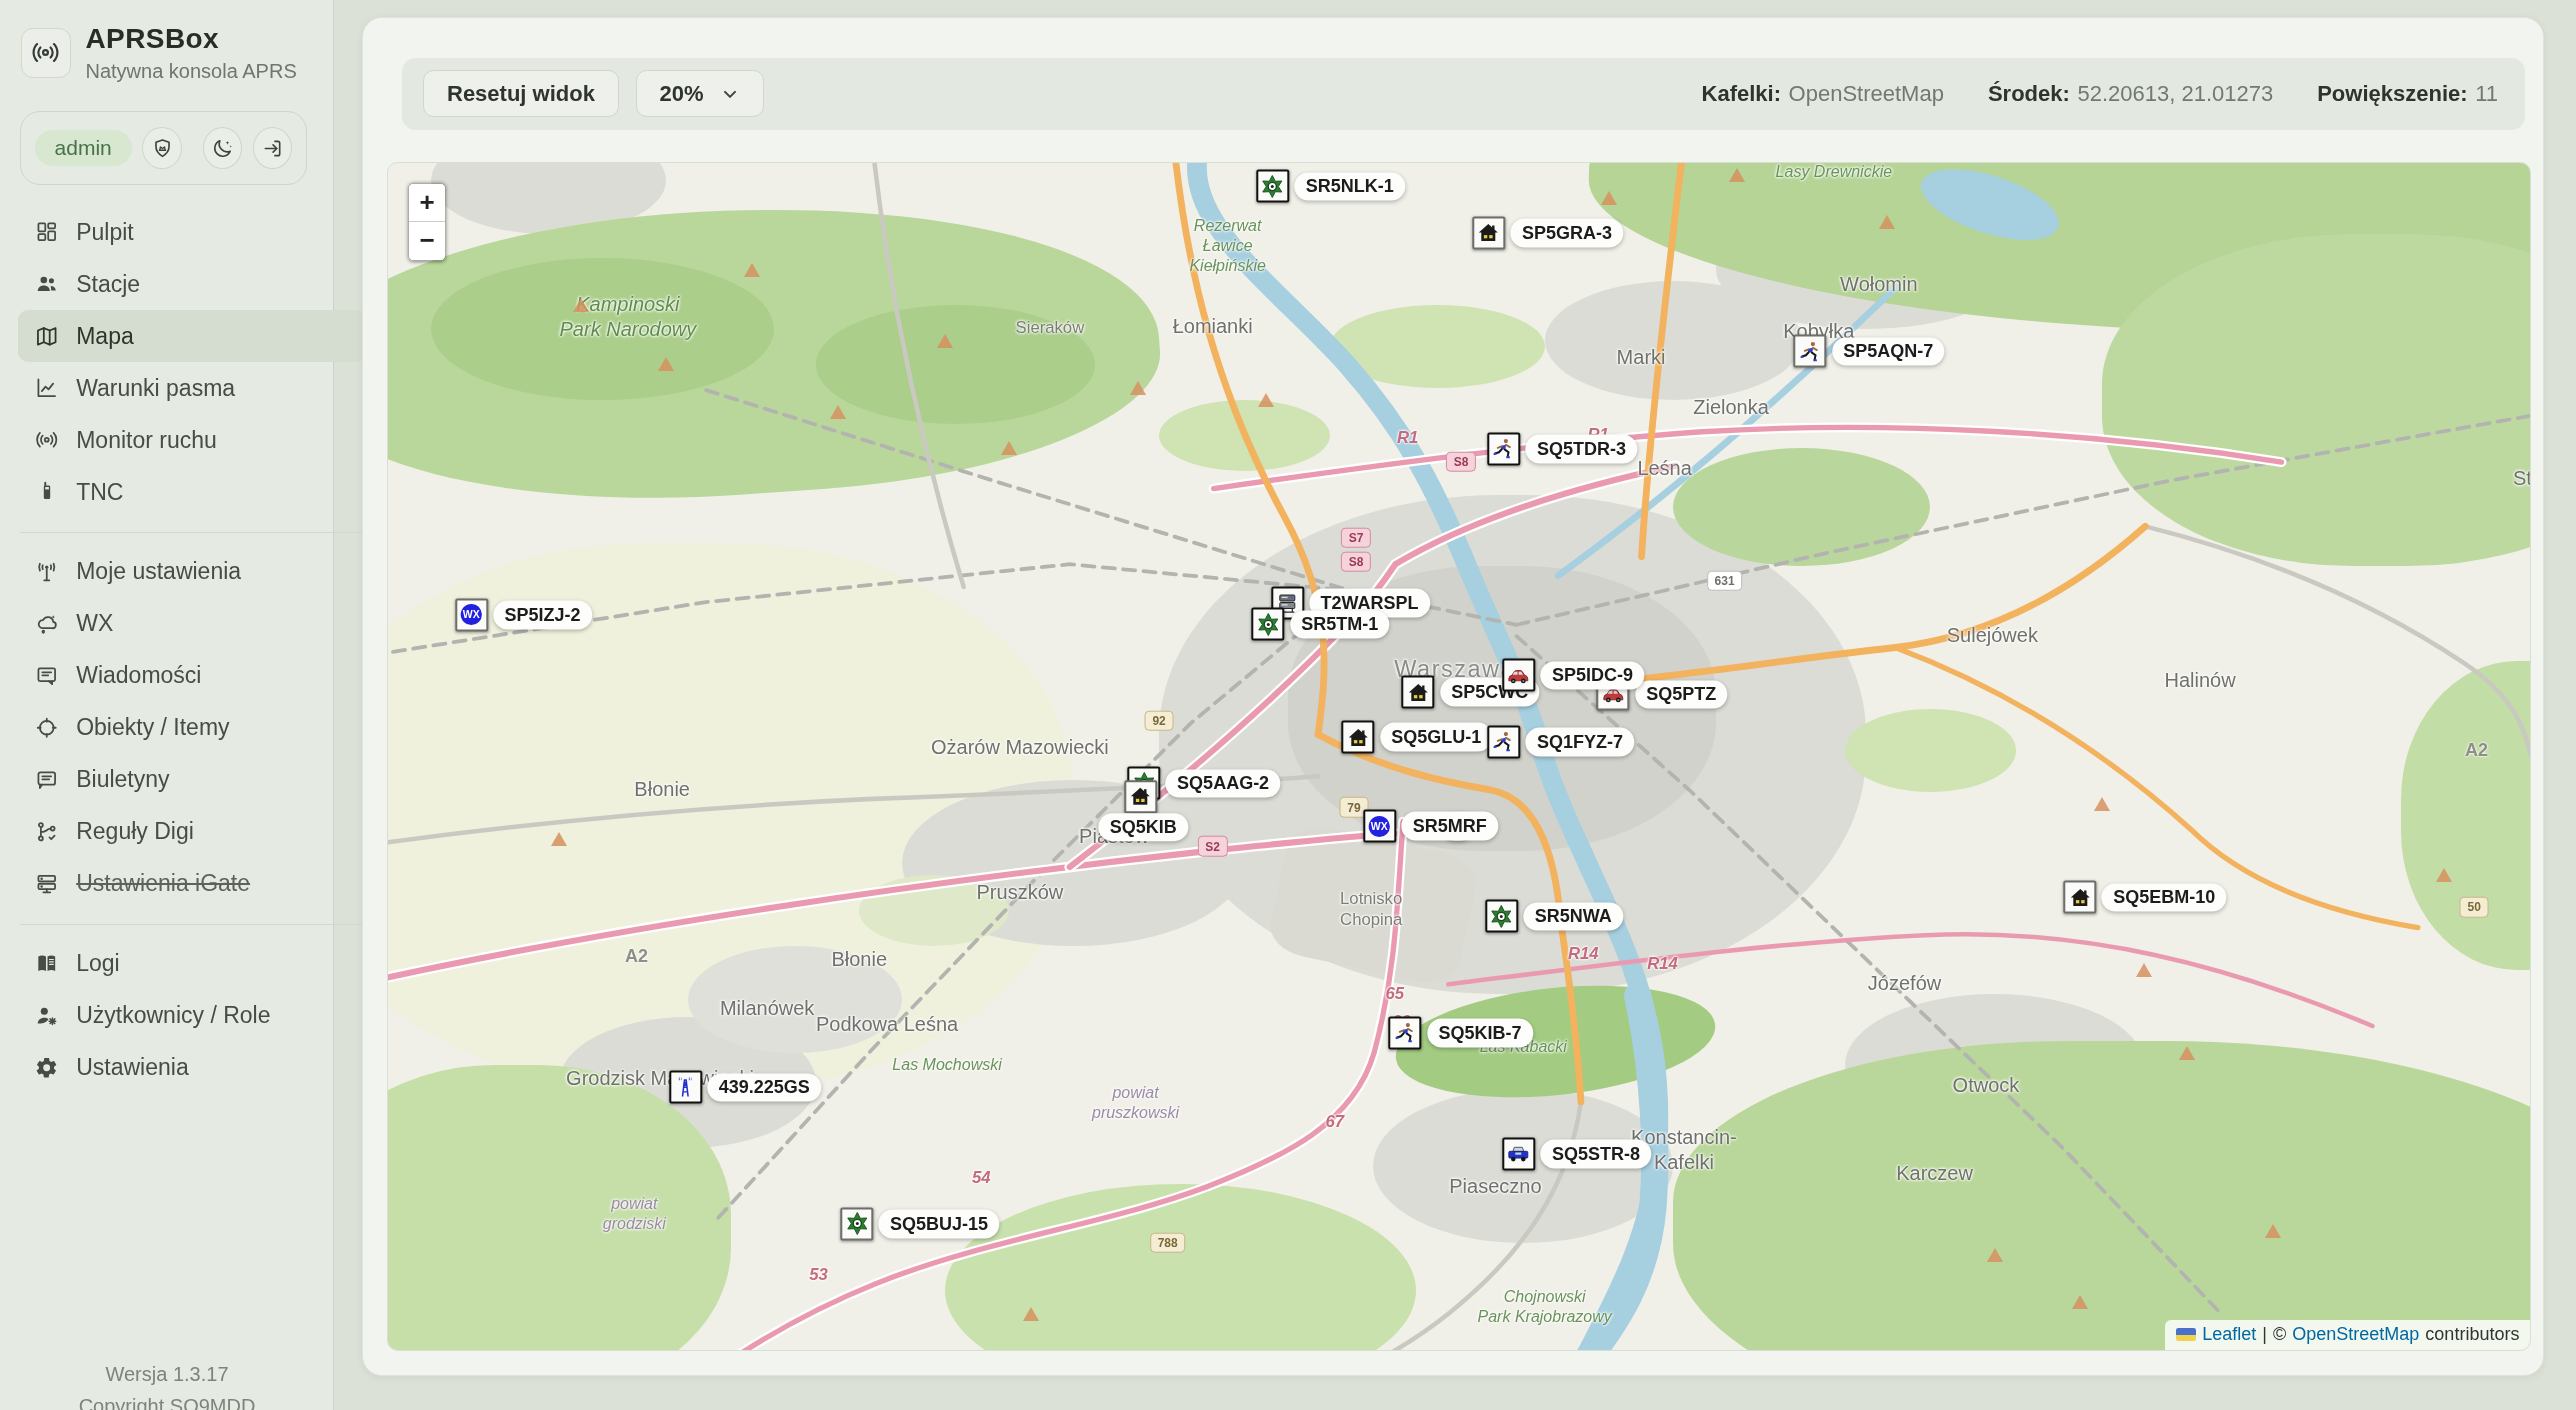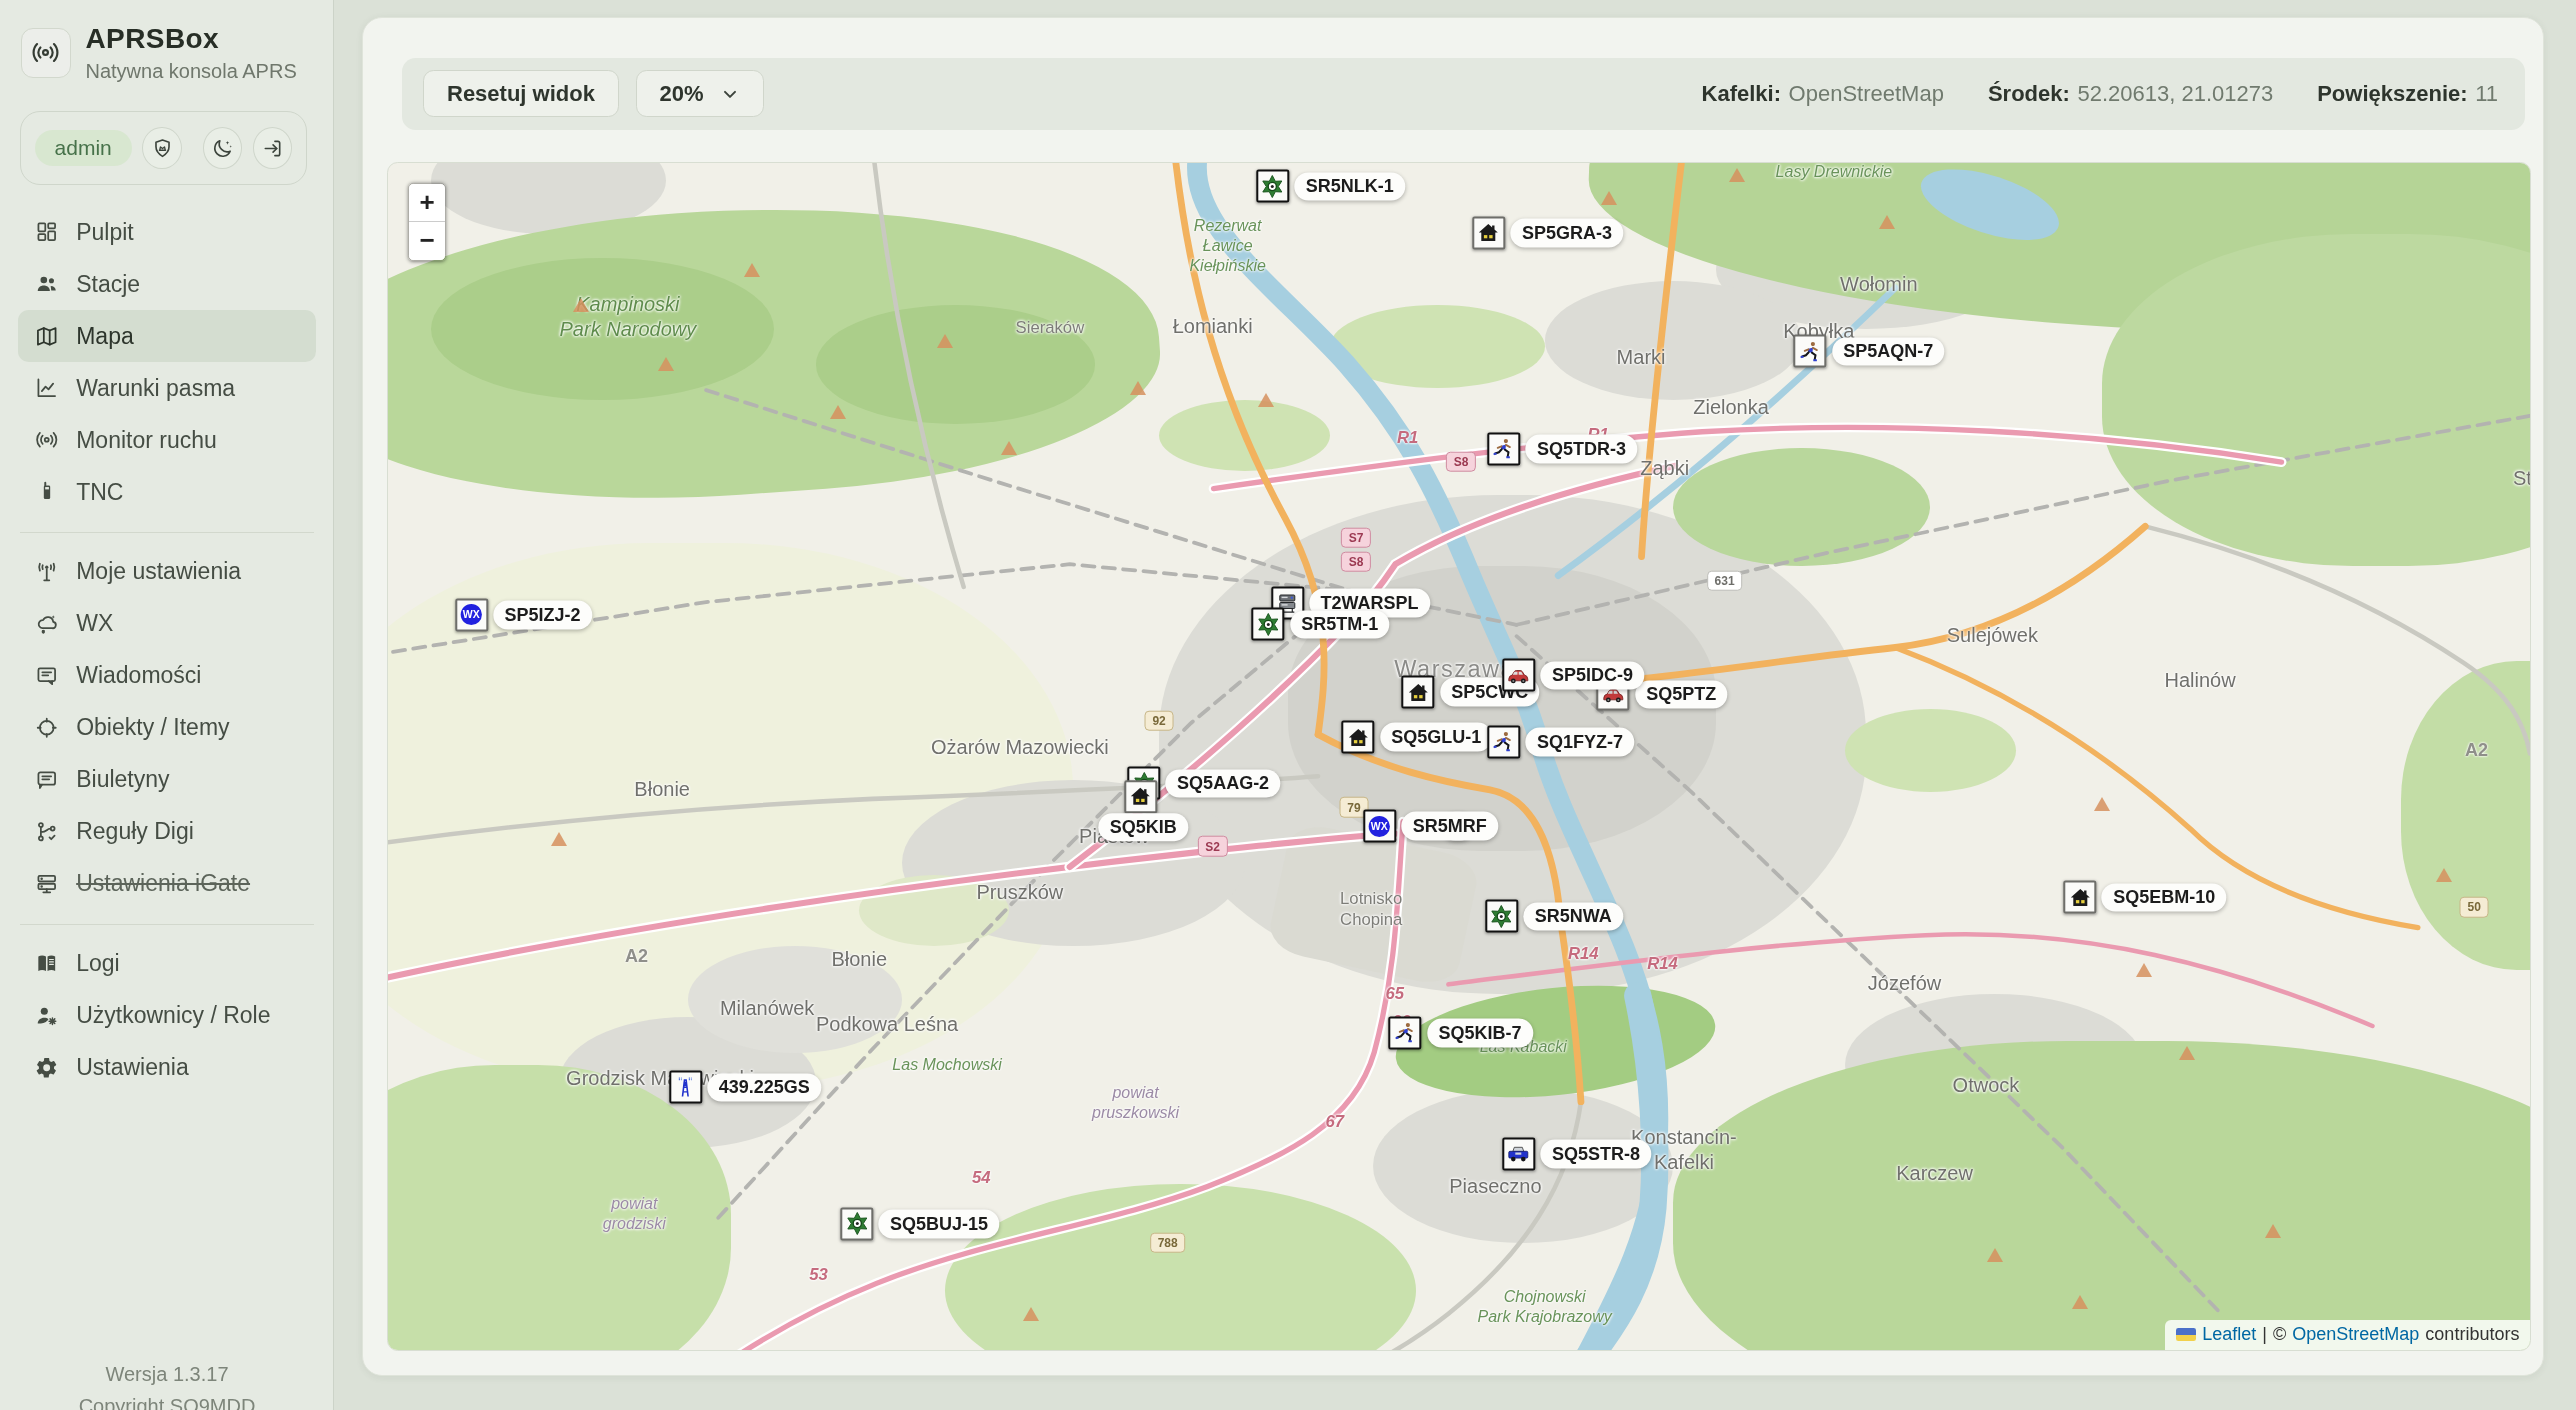--- a/index.html
+++ b/index.html
@@ -20,21 +20,21 @@
   .userbar{position:absolute;left:20px;top:111px;width:287px;height:74px;
     border:1.1px solid #cfd6cb;border-radius:20px;display:flex;align-items:center;
     gap:10.6px;padding:0 13.6px;}
   .badge-admin{background:#d8e7d0;color:#47724a;font-size:21px;padding:6px 20px;
     border-radius:757px;}
   .round-btn{width:42px;height:42px;border-radius:50%;border:1.1px solid #cfd6cb;
     background:#e9eee6;display:flex;align-items:center;justify-content:center;color:#3c443c;}
   .round-btn svg{width:23px;height:23px;}
   .userbar .spacer{flex:1;}
 
-  .side-nav{position:absolute;left:0;top:206px;width:334px;}
+  .side-nav{position:absolute;left:0;top:206px;width:386px;}
   .side-item{display:flex;align-items:center;gap:18px;height:52px;margin:0 18px;
     padding:0 16.7px;border-radius:10.6px;color:#454d44;font-size:23px;font-weight:500;cursor:pointer;}
   .side-item.active{background:#d4ddd0;color:#2d352c;}
   .si-ico{width:23.5px;height:23.5px;flex:none;stroke:currentColor;fill:none;
     stroke-width:1.8;stroke-linecap:round;stroke-linejoin:round;}
   .si-label.strike{text-decoration:line-through;color:#5c645a;}
   .side-divider{height:0.8px;background:#d2d8cd;margin:13.6px 20px;}
 
   .side-footer{position:absolute;left:0;bottom:-12px;width:334px;text-align:center;
     font-size:20px;color:#7d857a;line-height:32px;}
@@ -527,21 +527,21 @@
         <div class="maplabel town" style="left: 66.8%; top: 14.2%;">
           <div>Kobyłka</div>
         </div>
         <div class="maplabel town" style="left: 58.5%; top: 16.4%;">
           <div>Marki</div>
         </div>
         <div class="maplabel town" style="left: 62.7%; top: 20.6%;">
           <div>Zielonka</div>
         </div>
         <div class="maplabel town" style="left: 59.6%; top: 25.7%;">
-          <div>Ząbki</div>
+          <div>Leśna</div>
         </div>
         <div class="maplabel town" style="left: 101.8%; top: 26.6%;">
           <div>Stanisławów</div>
         </div>
         <div class="maplabel city" style="left: 49.8%; top: 42.7%;">
           <div>Warszawa</div>
         </div>
         <div class="maplabel town" style="left: 74.9%; top: 39.8%;">
           <div>Sulejówek</div>
         </div>

